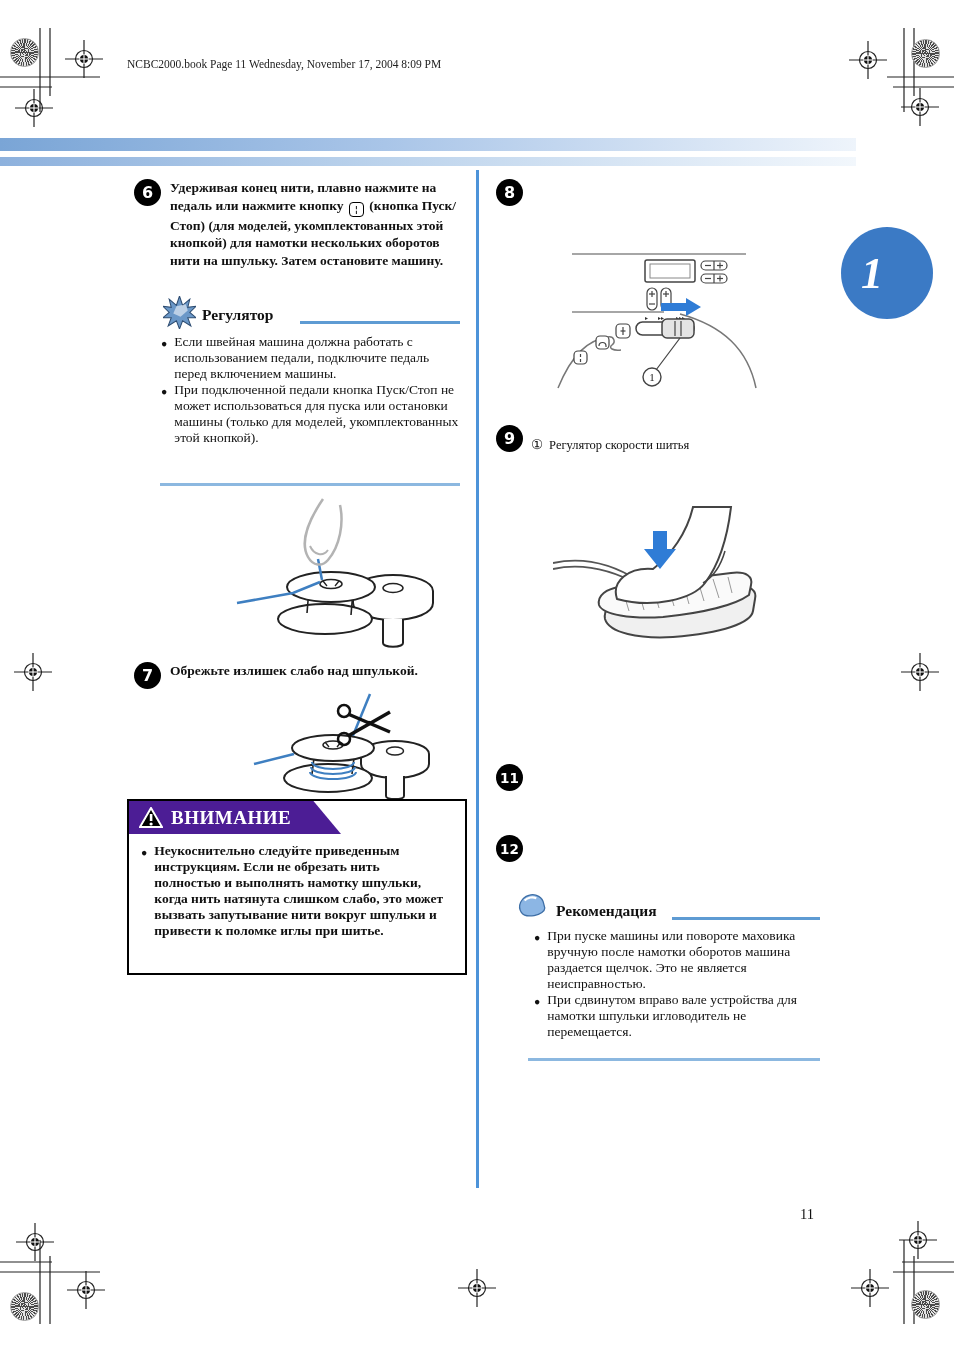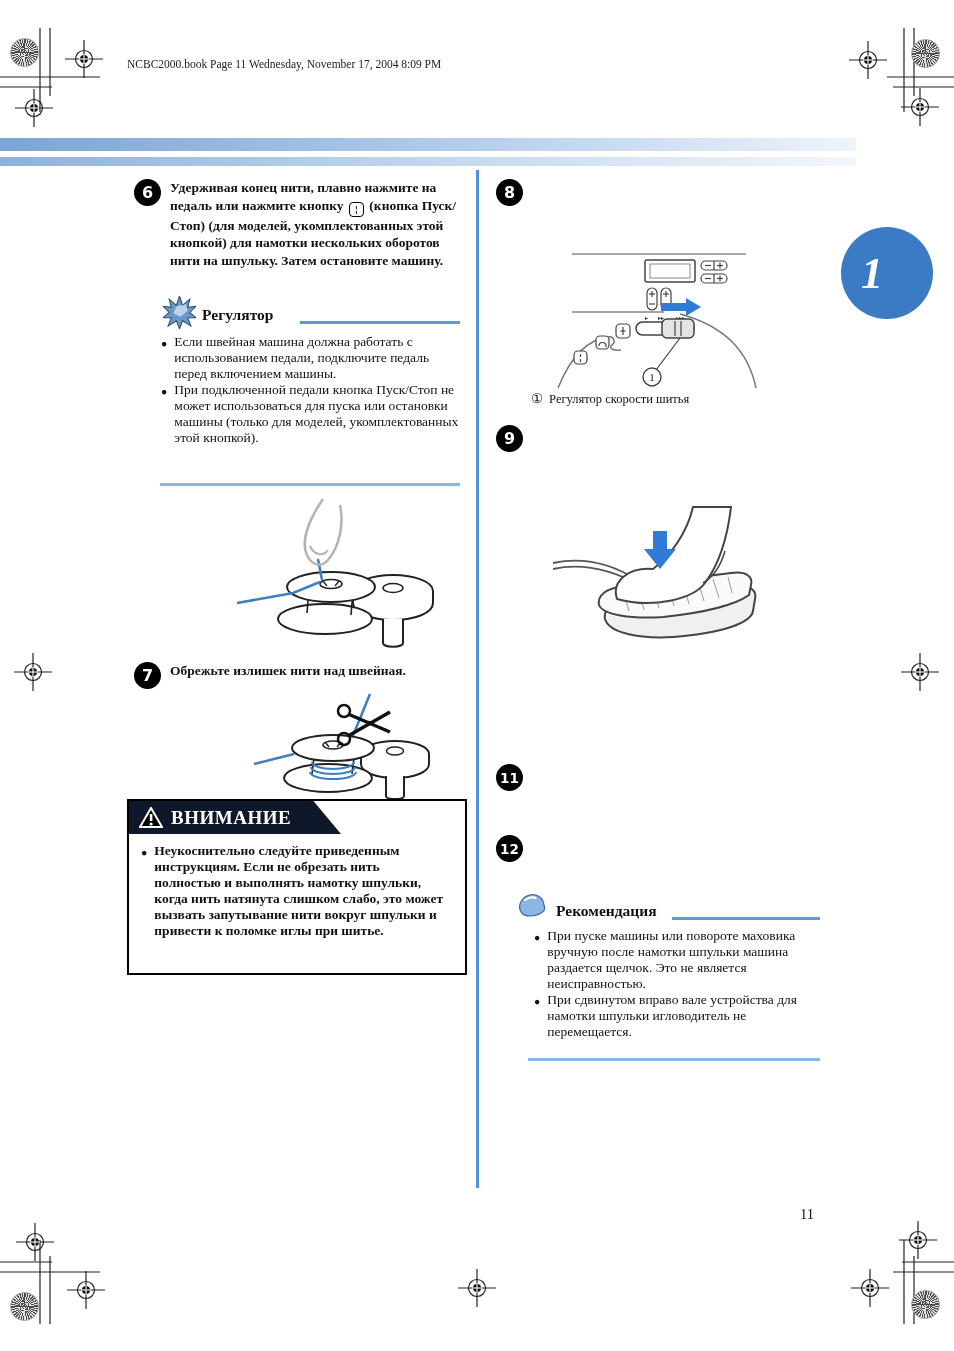--- a/index.html
+++ b/index.html
@@ -41,27 +41,27 @@
   .hline{height:2.5px;background:#5e9bd3;}
   .hline.light{background:#8cb8e0;}
   .bullets{display:flex;flex-direction:column;}
   .bullet{display:flex;gap:7px;}
   .bullet .mk{flex:0 0 auto;font-size:10.5px;padding-top:3.5px;}
   .bullet .bt{font-size:13.5px;line-height:16px;}
   .bullet .bt.bold{font-weight:bold;}
 
   
   .caution-box{left:127px;top:799px;width:336px;height:172px;border:2.5px solid #000;background:#fff;}
-  .caution-band{position:absolute;left:0;top:0;width:212px;height:33px;background:#0f172a;
+  .caution-band{position:absolute;left:0;top:0;width:212px;height:33px;background:#4c1d95;
          clip-path:polygon(0 0,87% 0,100% 100%,0 100%);
          display:flex;align-items:center;gap:8px;padding-left:10px;box-sizing:border-box;}
   .caution-band .ct{color:#fff;font-weight:bold;font-size:19px;letter-spacing:0.5px;}
 
   
-  .fig-cap{font-size:12.5px;}
+  .fig-cap{font-size:12.5px;margin-top:46px;}
   .fig-cap .m{font-size:13.5px;margin-right:6px;}
 
   
   .page-num{font-size:14.5px;}
 
   
   .pinwheel{width:27px;height:27px;border-radius:50%;
         background:repeating-conic-gradient(#4a4a4a 0deg 6deg,#e3e3e3 6deg 12deg);
         border:1px solid #999;}
 
@@ -171,21 +171,21 @@
     <path d="M2,108 L58,98 L85,87" stroke="#3e7fc1" stroke-width="2.5" fill="none"></path>
     <path d="M83,64 L87,85" stroke="#3e7fc1" stroke-width="2.5" fill="none"></path>
     <g fill="none" stroke="#b3b3b3" stroke-width="2.5">
       <path d="M88,4 C73,26 65,48 73,62 C78,71 87,72 93,65 C105,51 109,28 105,10"></path>
       <path d="M75,51 C79,60 88,62 93,55" stroke-width="2"></path>
     </g>
   </svg>
 
   <div class="abs step" style="left:134px;top:662px;">
     <div class="badge">7</div>
-    <div class="stxt">Обрежьте излишек нити над швейная.</div>
+    <div class="stxt">Обрежьте излишек слабо над шпулькой.</div>
   </div>
 
   <svg class="abs" style="left:252px;top:692px;" width="200" height="110" viewBox="0 0 200 110">
     <g fill="#fff" stroke="#222" stroke-width="2">
       <ellipse cx="143" cy="62" rx="34" ry="13"></ellipse>
       <path d="M109,62 L109,72 C109,80 124,86 143,86 C162,86 177,80 177,72 L177,62"></path>
       <ellipse cx="143" cy="59" rx="8.5" ry="4" stroke-width="1.5"></ellipse>
       <path d="M134,84 L134,104 C134,108 152,108 152,104 L152,84"></path>
     </g>
     <path d="M118,2 L100,46" stroke="#3e7fc1" stroke-width="2.5" fill="none"></path>
@@ -323,21 +323,21 @@
 
   <svg class="abs" style="left:516px;top:892px;" width="32" height="30" viewBox="0 0 30 28">
     <path d="M5,19 C1,13 5,5 12,3 C19,1 25,5 26,11 L27,15 C27,18 23,21 17,22 C11,23 7,22 5,19 Z" fill="#8cb6e4" stroke="#3d6ea6" stroke-width="1.2"></path>
     <path d="M8,8 C11,5 16,4 19,6" stroke="#fff" stroke-width="2" fill="none"></path>
   </svg>
   <div class="abs note-title" style="left:556px;top:902px;">Рекомендация</div>
   <div class="abs hline" style="left:672px;top:917px;width:148px;"></div>
   <div class="abs bullets" style="left:534px;top:928px;width:290px;">
     <div class="bullet">
       <span class="mk">●</span>
-      <span class="bt">При пуске машины или повороте маховика вручную после намотки шпульки машина раздается щелчок. Это не является неисправностью.</span>
+      <span class="bt">При пуске машины или повороте маховика вручную после намотки оборотов машина раздается щелчок. Это не является неисправностью.</span>
     </div>
     <div class="bullet">
       <span class="mk">●</span>
       <span class="bt">При сдвинутом вправо вале устройства для намотки шпульки игловодитель не перемещается.</span>
     </div>
   </div>
   <div class="abs hline light" style="left:528px;top:1058px;width:292px;"></div>
 
   <div class="abs page-num" style="left:800px;top:1206px;">11</div>
 

